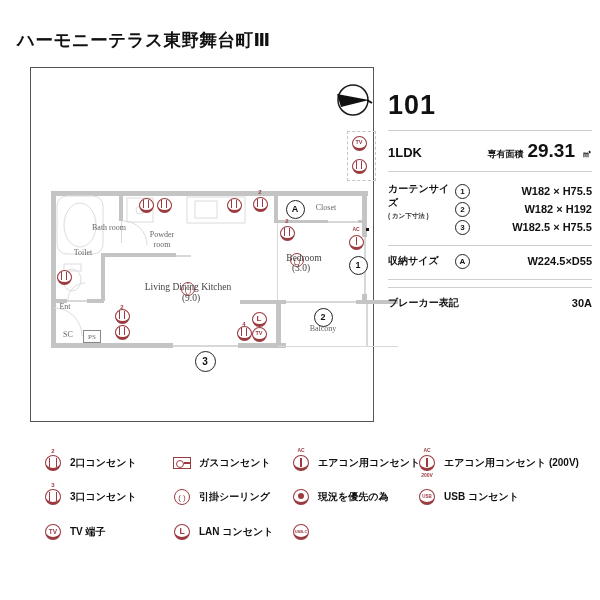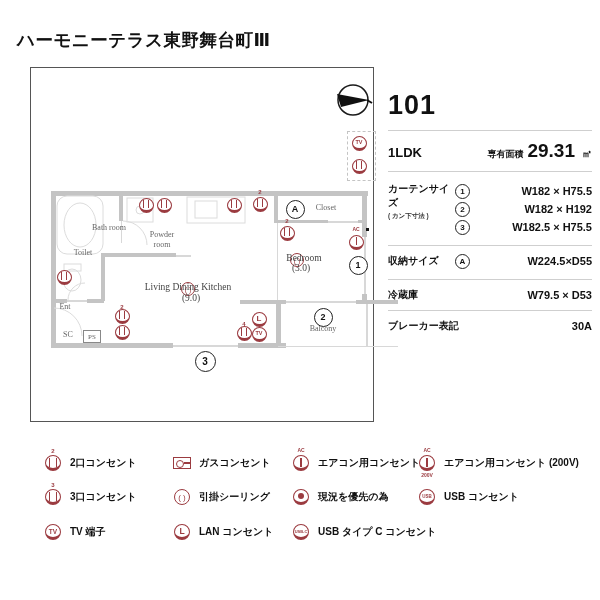--- a/index.html
+++ b/index.html
@@ -207,24 +207,20 @@
     </div>
     <div class="hr" style="margin-top:9px;"></div>
 
     <div class="prow" style="align-items:center;height:18px;margin-top:6px;">
       <span class="lbl" style="width:67px;flex:0 0 auto;">収納サイズ</span>
       <span class="ccirc">A</span>
       <span class="val">W224.5×D55</span>
     </div>
     <div class="hr" style="margin-top:9px;"></div>
 
-    <div class="prow" style="height:17px;align-items:center;margin-top:6px;">
-      <span class="lbl">冷蔵庫</span>
-      <span class="val">W79.5 × D53</span>
-    </div>
     <div class="hr" style="margin-top:7px;"></div>
 
     <div class="prow" style="height:17px;align-items:center;margin-top:6px;">
       <span class="lbl">ブレーカー表記</span>
       <span class="val">30A</span>
     </div>
   </div>
 
   <div>
 
@@ -278,21 +274,20 @@
     <div class="litem" style="left:292px;top:485px;">
       <span class="lic">
           <span class="phone"></span>
         </span>
       <span class="llabel">現況を優先の為</span>
     </div>
     <div class="litem" style="left:292px;top:520px;">
       <span class="lic">
           <span class="csym" style="font-size:4px;letter-spacing:0;">USB-C</span>
         </span>
-      <span class="llabel">USB タイプ C コンセント</span>
     </div>
 
     <div class="litem" style="left:418px;top:451px;">
       <span class="lic">
           <span class="out acout"></span>
           <span class="mark" style="font-size:5px;">AC</span>
           <span class="mark2">200V</span>
         </span>
       <span class="llabel">エアコン用コンセント (200V)</span>
     </div>

